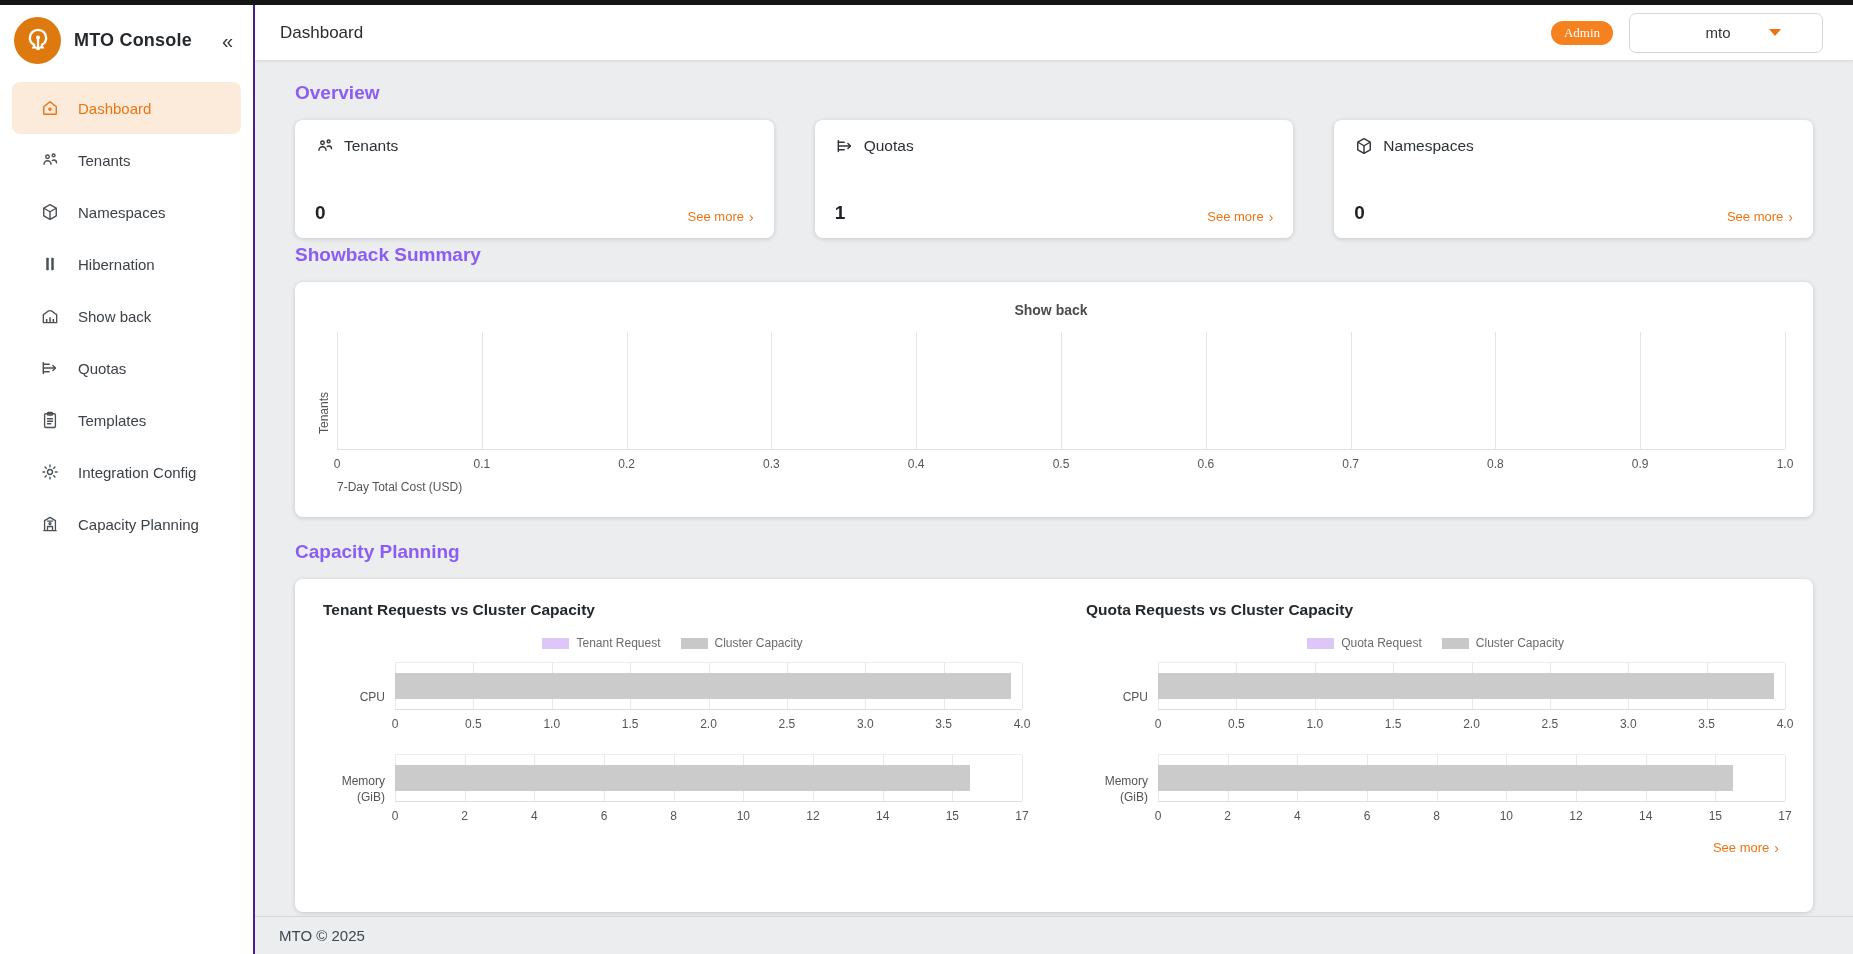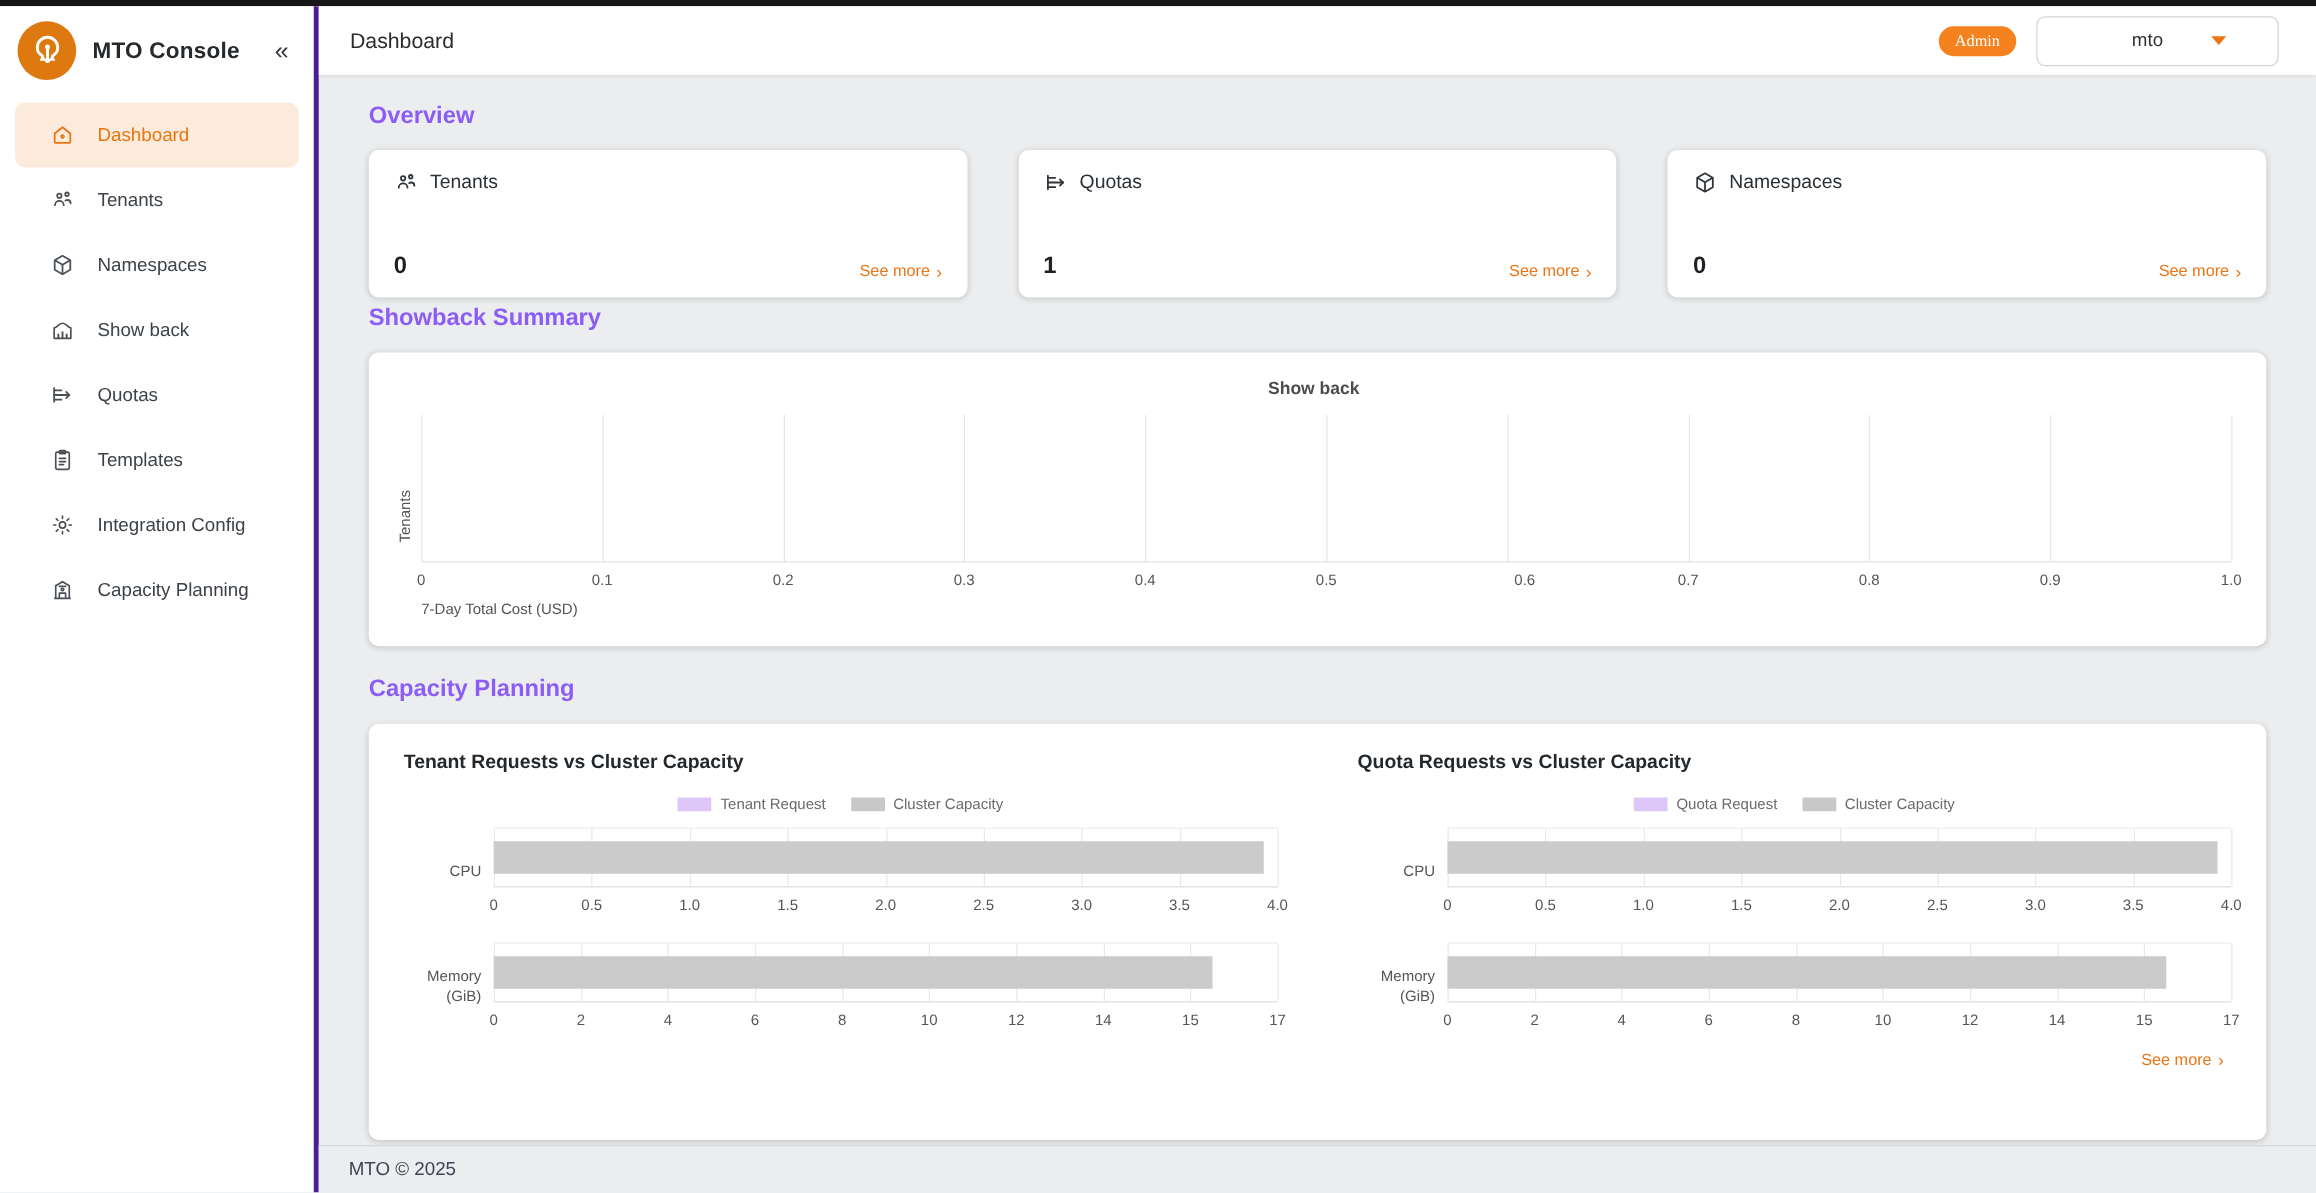--- a/index.html
+++ b/index.html
@@ -2,21 +2,21 @@
 <html><head>
 <meta charset="utf-8">
 <style>
   * { box-sizing: border-box; margin: 0; padding: 0; }
   html,body { width: 1853px; height: 954px; font-family: "Liberation Sans", sans-serif; background:#ebedef; overflow:hidden; }
 
   .top-strip { height:5px; background:#161616; width:100%; }
   .app { display:flex; height:949px; }
 
   
-  .sidebar { width:255px; background:#ffffff; border-right:4px solid #4c1d95; flex-shrink:0; display:flex; flex-direction:column; }
+  .sidebar { width:255px; background:#ffffff; border-right:2px solid #4c1d95; flex-shrink:0; display:flex; flex-direction:column; }
   .brand { display:flex; align-items:center; gap:13px; padding:12px 16px 14px 14px; }
   .logo { width:47px; height:47px; border-radius:50%; background:#dd790e; display:flex; align-items:center; justify-content:center; flex-shrink:0; }
   .brand-name { font-size:18px; font-weight:bold; color:#26292c; letter-spacing:.2px; }
   .collapse { margin-left:auto; font-size:20px; color:#33373c; cursor:pointer; line-height:1; padding:2px 4px; }
   .nav { padding:4px 12px; }
   .nav-item { display:flex; align-items:center; gap:18px; height:52px; padding-left:28px; border-radius:8px; color:#3c4248; font-size:15px; cursor:pointer; }
   .nav-item .nicon { width:20px; height:20px; color:#4a5056; display:flex; align-items:center; justify-content:center; flex-shrink:0; }
   .nav-item.active { background:#fcebdb; color:#e8750f; }
   .nav-item.active .nicon { color:#e8750f; }
 
@@ -130,20 +130,29 @@
           <svg width="20" height="20" viewBox="0 0 24 24" fill="none" stroke="currentColor" stroke-width="1.7" stroke-linejoin="round">
               <path d="M12 3.2 19.5 7.4v9.2L12 20.8 4.5 16.6V7.4z"></path>
               <path d="M4.7 7.5 12 11.7l7.3-4.2"></path>
               <path d="M12 11.7v8.9"></path>
             </svg>
         </span>
         <span>Namespaces</span>
       </div>
       <div class="nav-item">
         <span class="nicon">
+          <svg width="20" height="20" viewBox="0 0 24 24" fill="currentColor">
+              <rect x="7.5" y="4.5" width="3" height="15" rx="0.5"></rect>
+              <rect x="13.5" y="4.5" width="3" height="15" rx="0.5"></rect>
+            </svg>
+        </span>
+        <span>Hibernation</span>
+      </div>
+      <div class="nav-item">
+        <span class="nicon">
           <svg width="20" height="20" viewBox="0 0 24 24" fill="none" stroke="currentColor" stroke-width="1.6" stroke-linejoin="round">
               <path d="M4 20V10c3.5-.5 4-4.5 8-4.5s4.5 4 8 4.5v10z"></path>
               <path d="M8 20v-4.5M12 20v-6.5M16 20v-4.5" stroke-width="1.8"></path>
             </svg>
         </span>
         <span>Show back</span>
       </div>
       <div class="nav-item">
         <span class="nicon">
           <svg width="20" height="20" viewBox="0 0 24 24" fill="none" stroke="currentColor" stroke-width="1.7" stroke-linecap="round" stroke-linejoin="round">
@@ -285,21 +294,21 @@
                 <i class="gl" style="left: 90%;"></i>
                 <i class="gl" style="left: 100%;"></i>
               </div>
             <div class="ticks">
                 <span class="tick" style="left: 0%;">0</span>
                 <span class="tick" style="left: 10%;">0.1</span>
                 <span class="tick" style="left: 20%;">0.2</span>
                 <span class="tick" style="left: 30%;">0.3</span>
                 <span class="tick" style="left: 40%;">0.4</span>
                 <span class="tick" style="left: 50%;">0.5</span>
-                <span class="tick" style="left: 60%; margin-left: 14px;">0.6</span>
+                <span class="tick" style="left: 60%;">0.6</span>
                 <span class="tick" style="left: 70%;">0.7</span>
                 <span class="tick" style="left: 80%;">0.8</span>
                 <span class="tick" style="left: 90%;">0.9</span>
                 <span class="tick" style="left: 100%;">1.0</span>
               </div>
             <div class="xlabel">7-Day Total Cost (USD)</div>
           </div>
         </div>
       </div>
 

